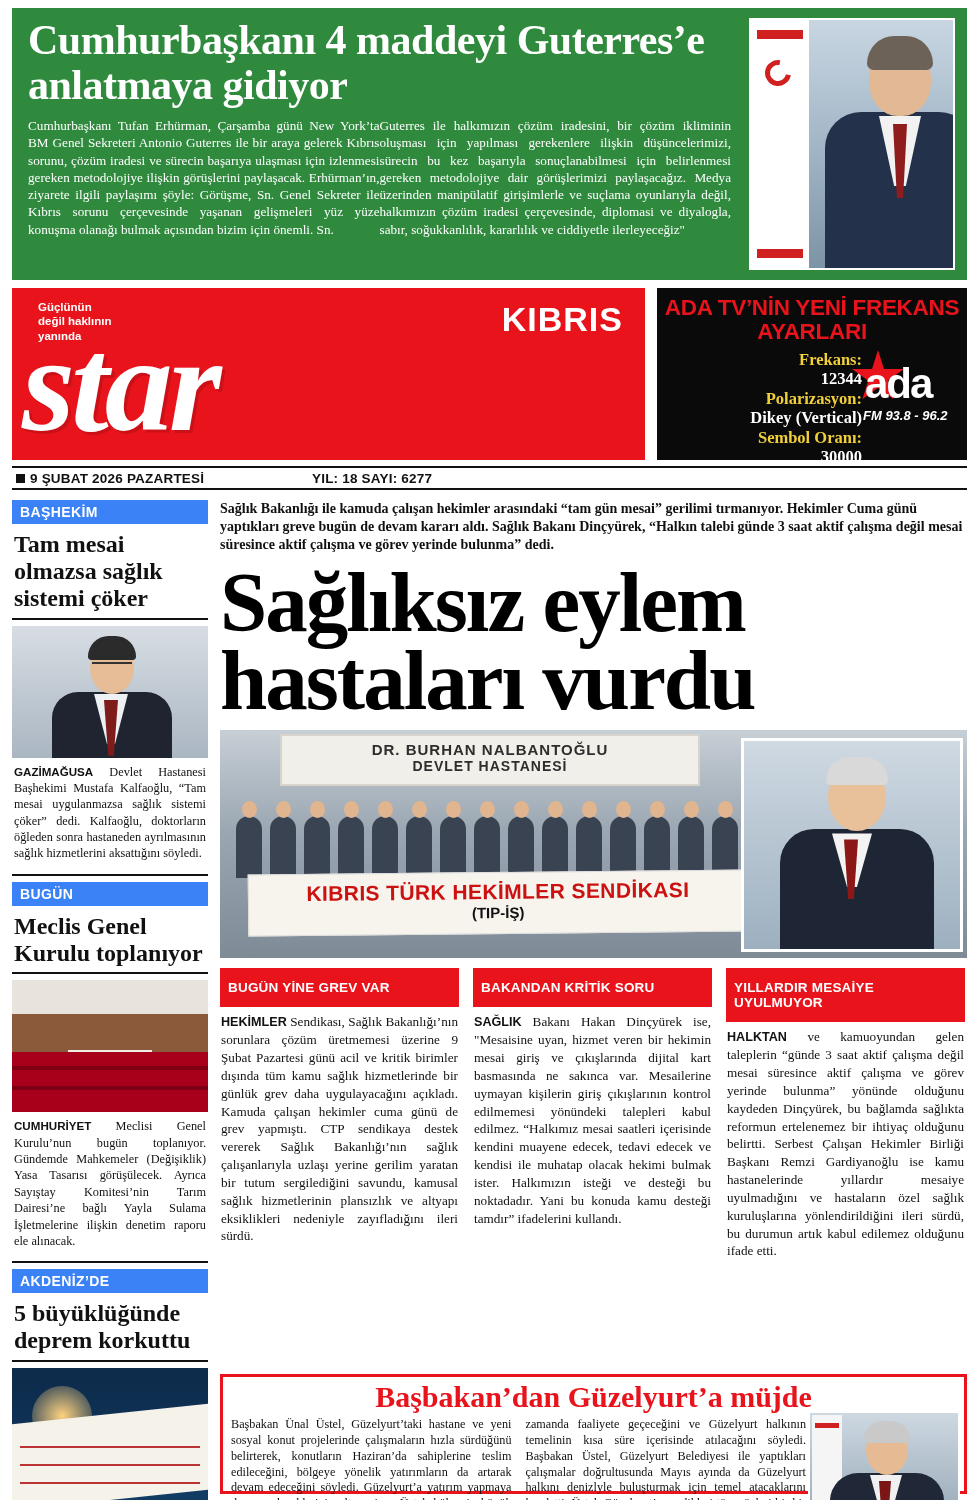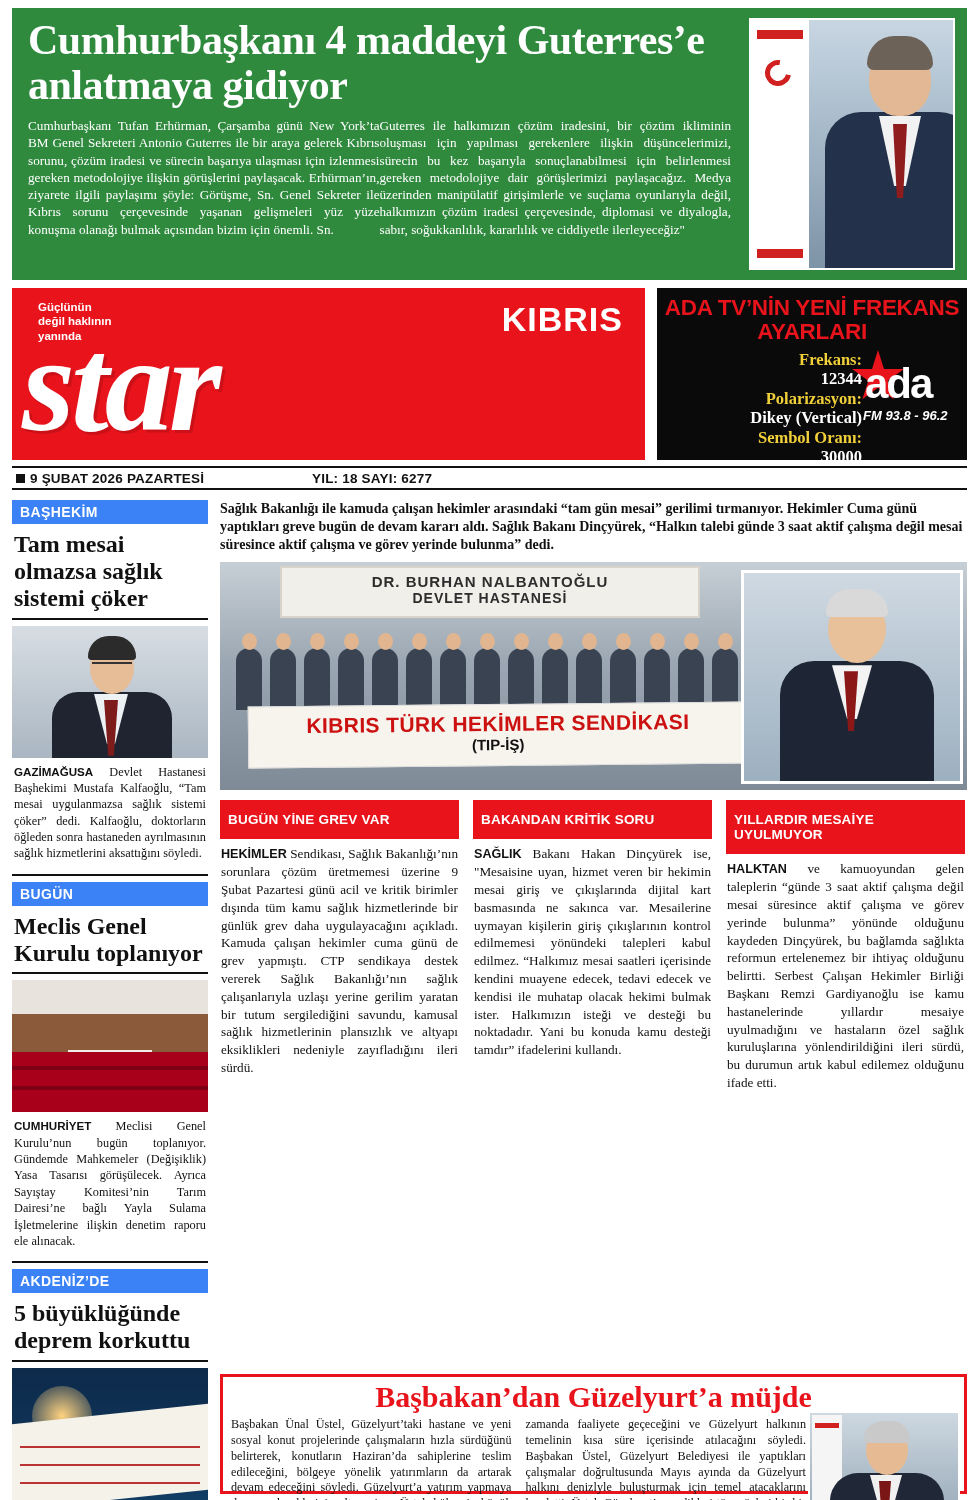--- a/index.html
+++ b/index.html
@@ -303,20 +303,24 @@
         <div class="line" style="left:8px;bottom:34px;width:180px;"></div>
         <div class="line" style="left:8px;bottom:52px;width:180px;"></div>
         <div class="line" style="left:8px;bottom:16px;width:180px;"></div>
       </div>
       <div class="sec-body"></div>
     </div>
   </div>
 
   <div class="main">
     <div class="lede">Sağlık Bakanlığı ile kamuda çalışan hekimler arasındaki “tam gün mesai” gerilimi tırmanıyor. Hekimler Cuma günü yaptıkları greve bugün de devam kararı aldı. Sağlık Bakanı Dinçyürek, “Halkın talebi günde 3 saat aktif çalışma değil mesai süresince aktif çalışma ve görev yerinde bulunma” dedi.</div>
+    <div class="bighead">
+      <span>Sağlıksız eylem</span>
+      <span class="l2">hastaları vurdu</span>
+    </div>
 
     <div class="mainphoto">
       <div class="mp-bg"></div>
       <div class="mp-hospital">
         <div class="t1">DR. BURHAN NALBANTOĞLU</div>
         <div class="t2">DEVLET HASTANESİ</div>
       </div>
       <div class="mp-crowd">
         <i style="left:16px"></i>
           <i style="left:50px"></i>

